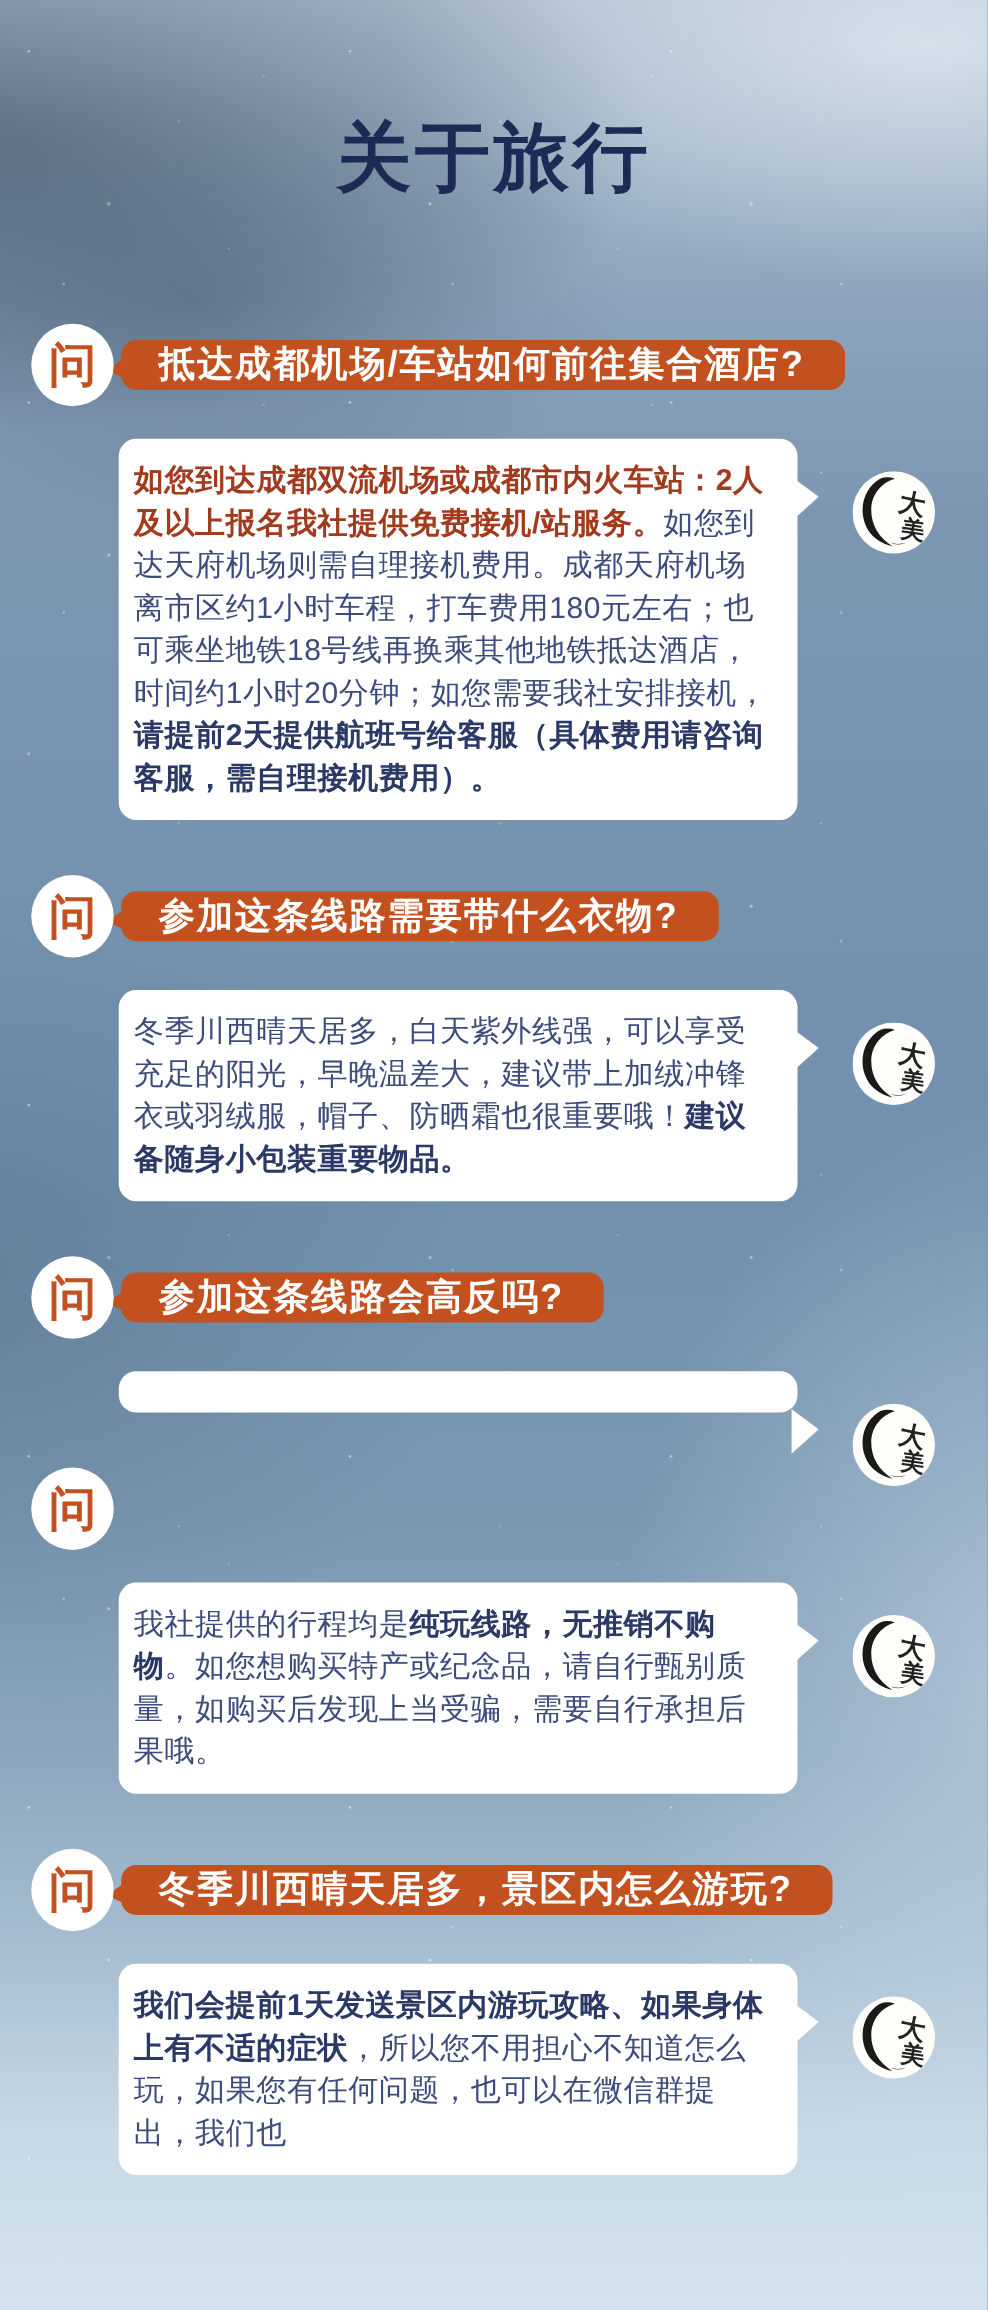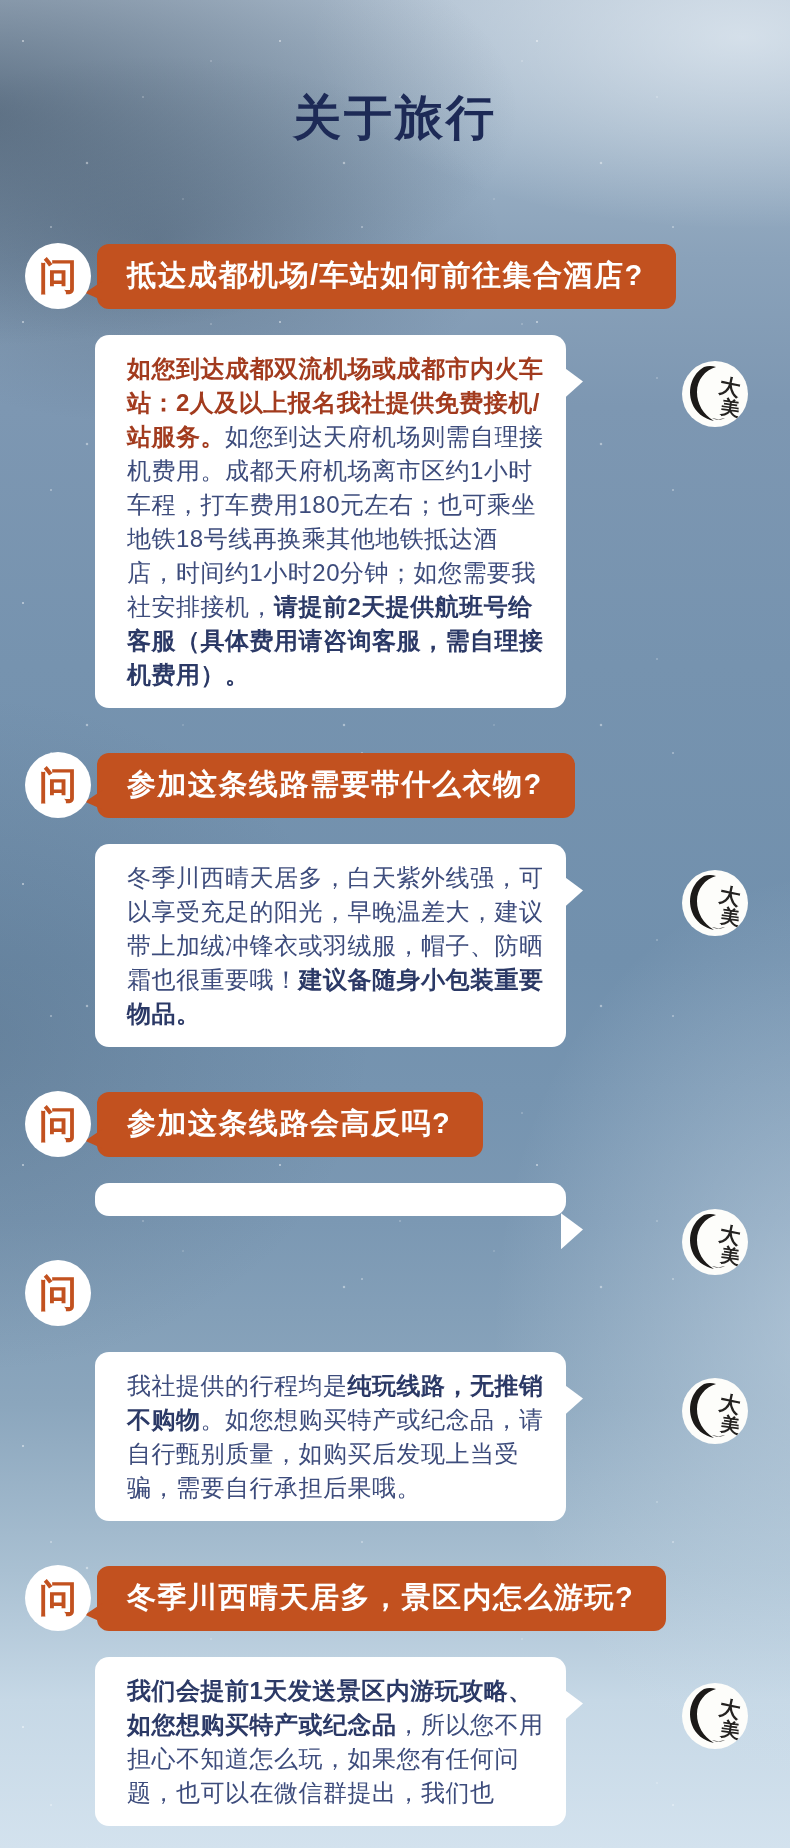--- a/index.html
+++ b/index.html
@@ -37,21 +37,21 @@
       radial-gradient(2px 2px at 51px 227px, rgba(255,255,255,.6), rgba(255,255,255,0) 70%),
       radial-gradient(1.4px 1.4px at 183px 199px, rgba(255,255,255,.5), rgba(255,255,255,0) 70%);
     background-size: 257px 281px, 257px 281px, 257px 281px, 311px 263px, 311px 263px, 311px 263px;
   }
   .content{position:relative;z-index:1;}
 
   .page-title{
     padding-top:86px;
     text-align:center;
     color:var(--title-navy);
-    font-size:48px;
+    font-size:60px;
     font-weight:900;
     line-height:1.32;
     letter-spacing:3px;
   }
 
   .qa-list{margin-top:94px;}
   .qa-item{margin-bottom:44px;}
 
   .q-row{
     display:flex;
@@ -67,21 +67,21 @@
     background:#ffffff;
     color:var(--orange);
     display:flex;align-items:center;justify-content:center;
     font-size:38px;font-weight:800;
     z-index:2;
   }
   .q-bar{
     position:relative;
     display:inline-flex;
     align-items:center;
-    height:65px;
+    height:40px;
     padding:0 32px 0 30px;
     background:var(--orange);
     border-radius:12px;
     color:#ffffff;
     font-size:29px;
     font-weight:700;
     letter-spacing:1.5px;
     white-space:nowrap;
   }
   .q-bar .bar-tail{
@@ -93,24 +93,24 @@
   }
 
   .answer-wrap{
     position:relative;
     margin-top:26px;
     margin-left:95px;
     width:565px;
   }
   .answer-card{
     position:relative;
-    width:471px;
+    width:543px;
     background:#ffffff;
     border-radius:14px;
-    padding:17px 22px 16px 32px;
+    padding:17px 22px 16px 12px;
     font-size:24px;
     line-height:34px;
     color:var(--text-navy);
     letter-spacing:.5px;
   }
   .answer-card .card-tail{
     position:absolute;
     right:-17px; top:30px;
     width:22px;height:36px;
     background:#ffffff;
@@ -237,21 +237,21 @@
         <span>问</span>
       </div>
       <div class="q-bar">
         <span class="bar-tail"></span>
         <span>冬季川西晴天居多，景区内怎么游玩?</span>
       </div>
     </div>
     <div class="answer-wrap">
       <div class="answer-card">
         <span class="card-tail"></span>
-        <span class="answer-text"><span class="seg-bold">我们会提前1天发送景区内游玩攻略、如您想购买特产或纪念品</span><span class="seg-normal">，所以您不用担心不知道怎么玩，如果您有任何问题，也可以在微信群提出，我们也</span></span>
+        <span class="answer-text"><span class="seg-bold">我们会提前1天发送景区内游玩攻略、如果身体上有不适的症状</span><span class="seg-normal">，所以您不用担心不知道怎么玩，如果您有任何问题，也可以在微信群提出，我们也</span></span>
       </div>
       <svg class="seal" viewBox="0 0 66 66">
         <circle cx="33" cy="33" r="33" fill="#fdfdfa"></circle>
         <path d="M22,6 C10,13 5,28 10,42 C13,51 22,58 32,60 C21,53 15,43 15,31 C15,19 23,9 34,6 C30,4.5 26,4.5 22,6 Z" fill="#1c1a18"></path>
         <path d="M30,57 C34,59 39,59 43,57 C39,58.5 34,58.5 30,57 Z" fill="#1c1a18"></path>
         <text x="36" y="31" font-size="21" font-weight="700" fill="#242220" transform="rotate(12 36 31)">大</text>
         <text x="38" y="52" font-size="19" font-weight="700" fill="#242220" transform="rotate(8 38 52)">美</text>
       </svg>
     </div>
   </div>

